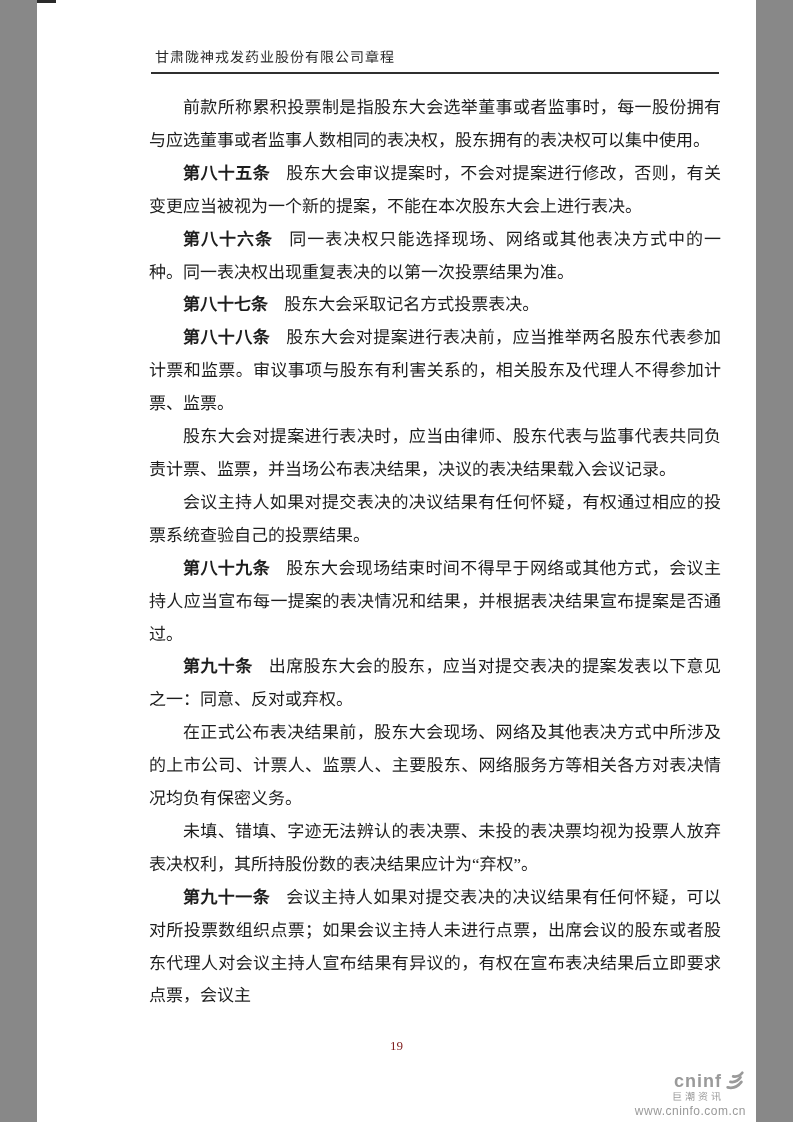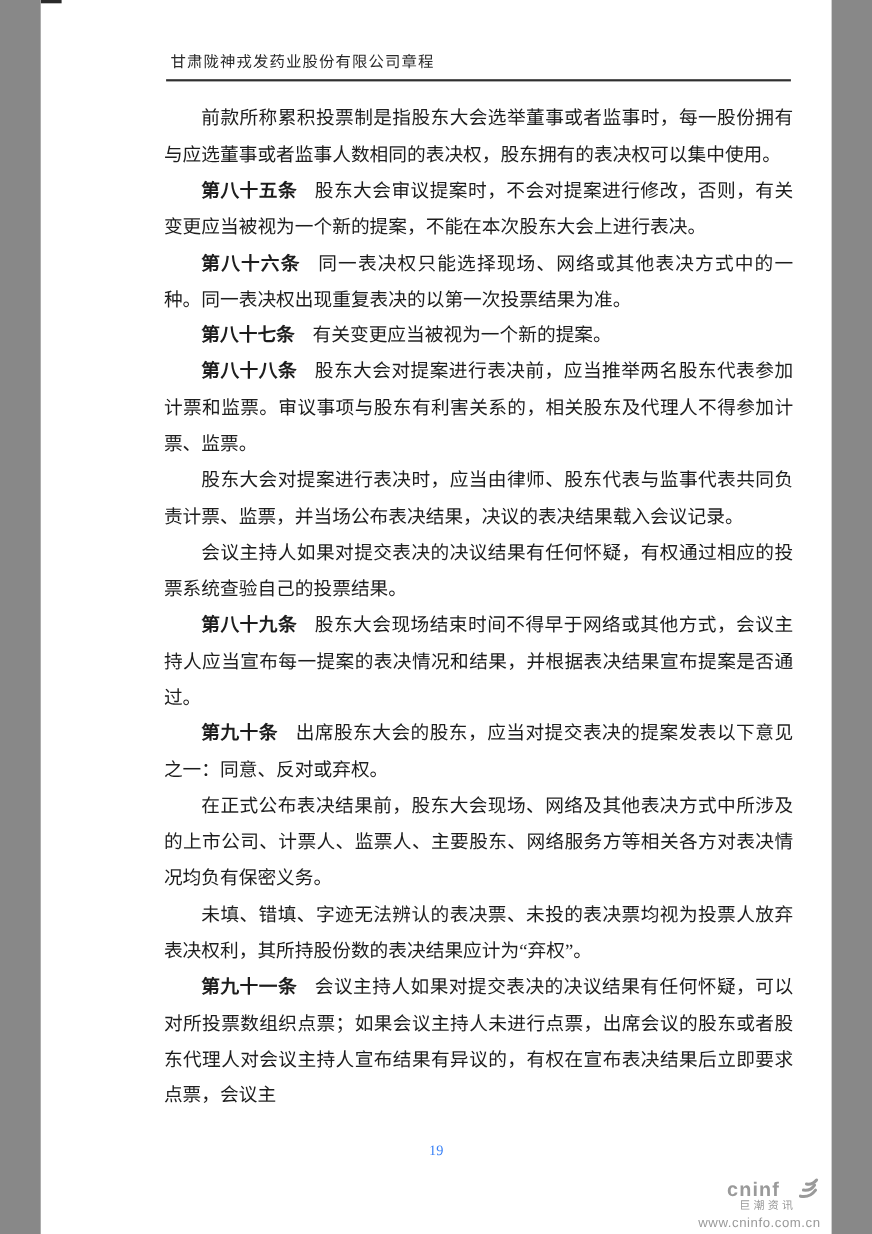--- a/index.html
+++ b/index.html
@@ -33,31 +33,31 @@
   .doc-body p{
     margin:0;padding:0;
     text-indent:2em;
   }
   .article-number{
     font-weight:bold;
     margin-right:0.95em;
   }
   .page-number{
     position:absolute;left:0;top:1038px;width:100%;
-    text-align:center;font-size:13px;color:#3b82f6;
+    text-align:center;font-size:13px;color:#7f1d1d;
   }
   .footer-logo{
     position:absolute;right:10px;top:1070px;
     display:flex;flex-direction:column;align-items:flex-end;
     color:#9a9a9a;
     font-family:"Liberation Sans","DejaVu Sans",sans-serif;
     line-height:1.15;
   }
   .brand-row{
-    display:flex;align-items:center;gap:15px;
+    display:flex;align-items:center;gap:2px;
   }
   .brand-text{
     font-size:18px;font-weight:bold;letter-spacing:1px;color:#9a9a9a;
   }
   .brand-cn{
     font-size:10px;letter-spacing:3px;margin-right:22px;margin-top:-1px;
   }
   .brand-url{
     font-size:12px;letter-spacing:0.5px;margin-top:2px;
   }
@@ -76,21 +76,21 @@
   <div class="header-rule"></div>
 
   <div class="doc-body">
     <p><span>前款所称累积投票制是指股东大会选举董事或者监事时，每一股份拥有与应选董事或者监事人数相同的表决权，股东拥有的表决权可以集中使用。</span></p>
 
 
     <p><b class="article-number">第八十五条</b><span>股东大会审议提案时，不会对提案进行修改，否则，有关变更应当被视为一个新的提案，不能在本次股东大会上进行表决。</span></p>
 
     <p><b class="article-number">第八十六条</b><span>同一表决权只能选择现场、网络或其他表决方式中的一种。同一表决权出现重复表决的以第一次投票结果为准。</span></p>
 
-    <p><b class="article-number">第八十七条</b><span>有关变更应当被视为一个新的提案。</span></p>
+    <p><b class="article-number">第八十七条</b><span>股东大会采取记名方式投票表决。</span></p>
 
     <p><b class="article-number">第八十八条</b><span>股东大会对提案进行表决前，应当推举两名股东代表参加计票和监票。审议事项与股东有利害关系的，相关股东及代理人不得参加计票、监票。</span></p>
 
     <p><span>股东大会对提案进行表决时，应当由律师、股东代表与监事代表共同负责计票、监票，并当场公布表决结果，决议的表决结果载入会议记录。</span></p>
 
     <p><span>会议主持人如果对提交表决的决议结果有任何怀疑，有权通过相应的投票系统查验自己的投票结果。</span></p>
 
     <p><b class="article-number">第八十九条</b><span>股东大会现场结束时间不得早于网络或其他方式，会议主持人应当宣布每一提案的表决情况和结果，并根据表决结果宣布提案是否通过。</span></p>
 
     <p><b class="article-number">第九十条</b><span>出席股东大会的股东，应当对提交表决的提案发表以下意见之一：同意、反对或弃权。</span></p>

